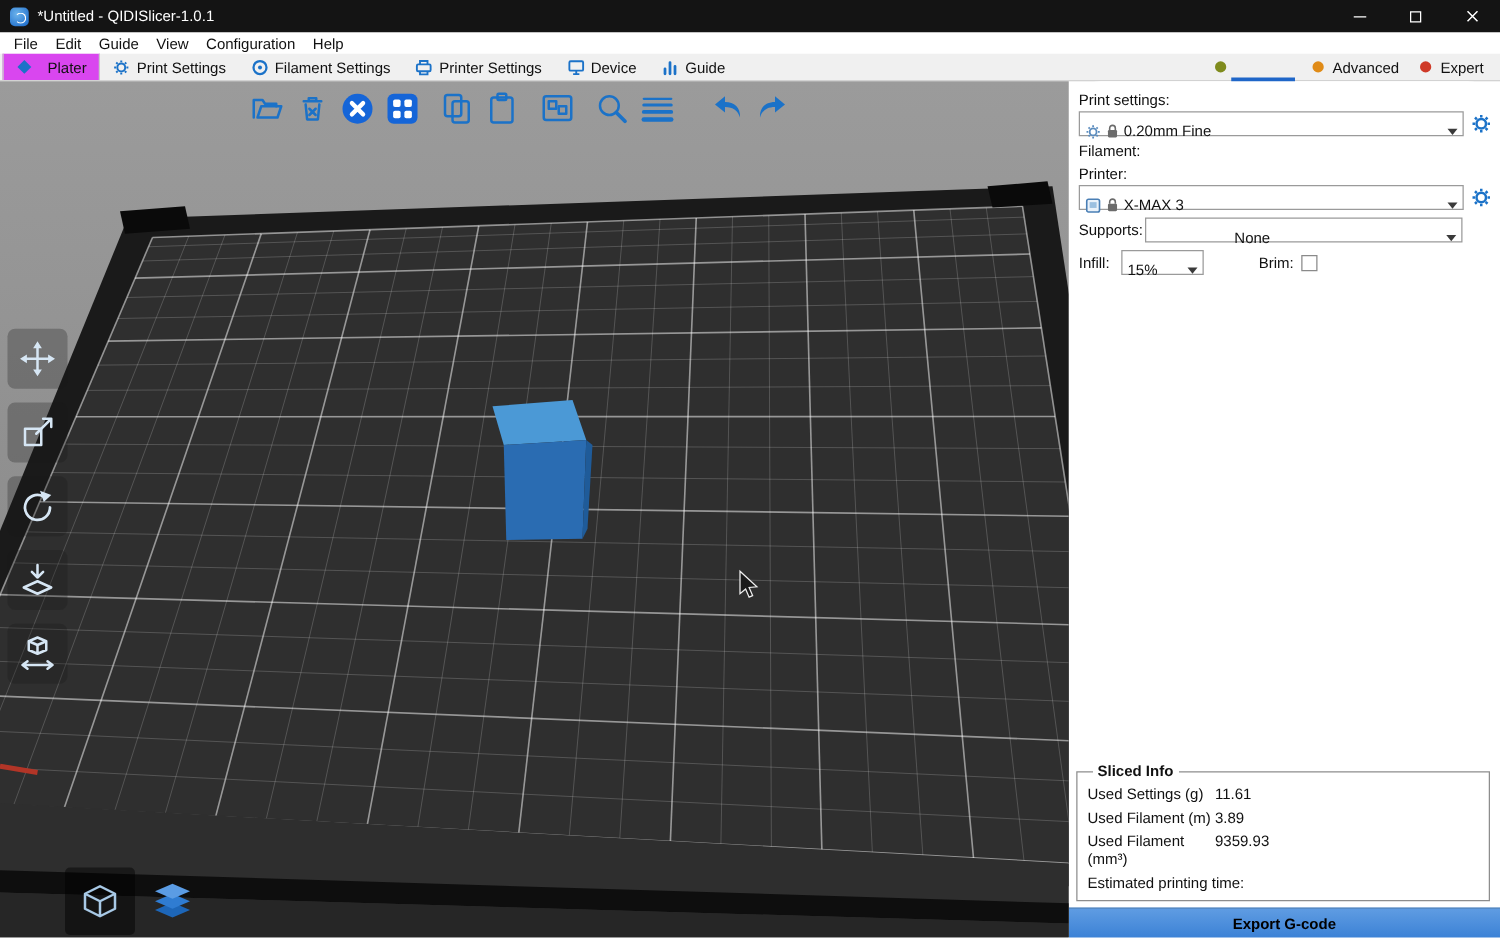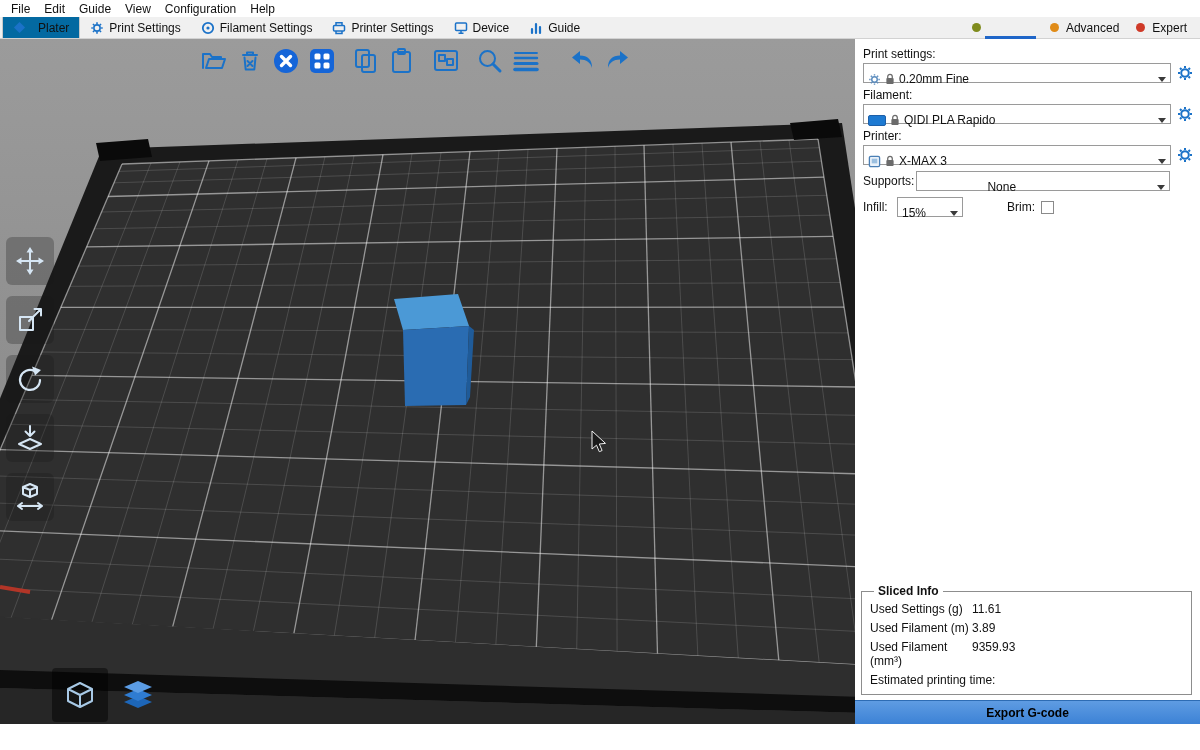--- a/index.html
+++ b/index.html
@@ -33,21 +33,21 @@
   
   .menubar { height: 17px; background: #fff; display: flex; align-items: center; padding-left: 4px; }
   .menu-item { padding: 0 7px; cursor: default; }
 
   
   .tabbar {
     height: 22px; background: #f0f0f0; border-bottom: 1px solid #d2d2d2;
     display: flex; align-items: stretch; padding-left: 2px;
   }
   .tab { display: flex; align-items: center; gap: 5px; padding: 0 10px; cursor: default; }
-  .tab.active { background: #0369a1; border-left: 1px solid #c9c9c9; border-right: 1px solid #c9c9c9; gap: 12px; }
+  .tab.active { background: #d946ef; border-left: 1px solid #c9c9c9; border-right: 1px solid #c9c9c9; gap: 12px; }
   .tab-ic { flex: none; }
   .modes { margin-left: auto; display: flex; align-items: center; padding-right: 10px; }
   .mode { display: flex; align-items: center; gap: 4px; margin-left: 14px; cursor: default; }
   .mode .dot { width: 9px; height: 9px; border-radius: 50%; background: #888; }
   .mode .mode-label { padding: 1px 3px; }
   .mode.active .mode-label { background: #1f66c8; color: #fff; font-weight: bold; padding: 1px 6px; margin-top: 32px; }
 
   
   .main { position: relative; display: flex; height: 685px; }
   .viewport {
@@ -115,20 +115,37 @@
     height: 24px; width: 100%; border: none; border-top: 1px solid #2d6cb4;
     background: linear-gradient(#5f9ce2, #3c82d6); color: #000; font-weight: bold;
     font-size: 12px; font-family: inherit; cursor: pointer;
   }
 </style>
 </head>
 <body>
 
 <div class="window">
 
+  <div class="titlebar">
+    <div class="app-icon"></div>
+    <span class="title">*Untitled - QIDISlicer-1.0.1</span>
+    <div class="win-controls">
+      <div class="win-btn">
+          <div class="glyph-min"></div>
+        </div>
+      <div class="win-btn">
+          <div class="glyph-max"></div>
+        </div>
+      <div class="win-btn">
+        <svg width="10" height="10" viewBox="0 0 10 10">
+            <path d="M1 1 L9 9 M9 1 L1 9" stroke="#fff" stroke-width="1.2"></path>
+          </svg>
+      </div>
+    </div>
+  </div>
 
   <div class="menubar">
     <span class="menu-item">File</span>
     <span class="menu-item">Edit</span>
     <span class="menu-item">Guide</span>
     <span class="menu-item">View</span>
     <span class="menu-item">Configuration</span>
     <span class="menu-item">Help</span>
   </div>
 
@@ -418,39 +435,20 @@
             <svg width="16" height="16" viewBox="0 0 16 16">
               <g stroke="#1b72c8" stroke-width="2" fill="none">
                   <circle cx="8" cy="8" r="3.8"></circle>
                   <path d="M8 1 V3 M8 13 V15 M1 8 H3 M13 8 H15 M3 3 L4.5 4.5 M11.5 11.5 L13 13 M13 3 L11.5 4.5 M4.5 11.5 L3 13"></path>
                 </g>
             </svg>
           </button>
         </div>
 
         <div class="sb-label">Filament:</div>
-        <div class="combo-row">
-          <div class="combo">
-            <span class="swatch" style="background-color: rgb(30, 122, 210);"></span>
-            <svg width="10" height="12" viewBox="0 0 11 13">
-              <rect x="1.5" y="5.5" width="8" height="6.5" rx="1" fill="#6b6b6b"></rect>
-                <path d="M3 5.5 V3.8 a2.5 2.5 0 0 1 5 0 V5.5" stroke="#6b6b6b" fill="none" stroke-width="1.4"></path>
-            </svg>
-            <span class="combo-text">QIDI PLA Rapido</span>
-            <span class="combo-arrow"></span>
-          </div>
-          <button class="gear-btn">
-            <svg width="16" height="16" viewBox="0 0 16 16">
-              <g stroke="#1b72c8" stroke-width="2" fill="none">
-                  <circle cx="8" cy="8" r="3.8"></circle>
-                  <path d="M8 1 V3 M8 13 V15 M1 8 H3 M13 8 H15 M3 3 L4.5 4.5 M11.5 11.5 L13 13 M13 3 L11.5 4.5 M4.5 11.5 L3 13"></path>
-                </g>
-            </svg>
-          </button>
-        </div>
 
         <div class="sb-label">Printer:</div>
         <div class="combo-row">
           <div class="combo">
             <svg width="13" height="13" viewBox="0 0 14 14">
               <rect x="1.5" y="1.5" width="11" height="11" rx="1.5" stroke="#4a7fb5" fill="#eaf2fa" stroke-width="1.4"></rect>
                 <rect x="4" y="4" width="6" height="5" fill="#9cc0e0"></rect>
             </svg>
             <svg width="10" height="12" viewBox="0 0 11 13">
               <rect x="1.5" y="5.5" width="8" height="6.5" rx="1" fill="#6b6b6b"></rect>

